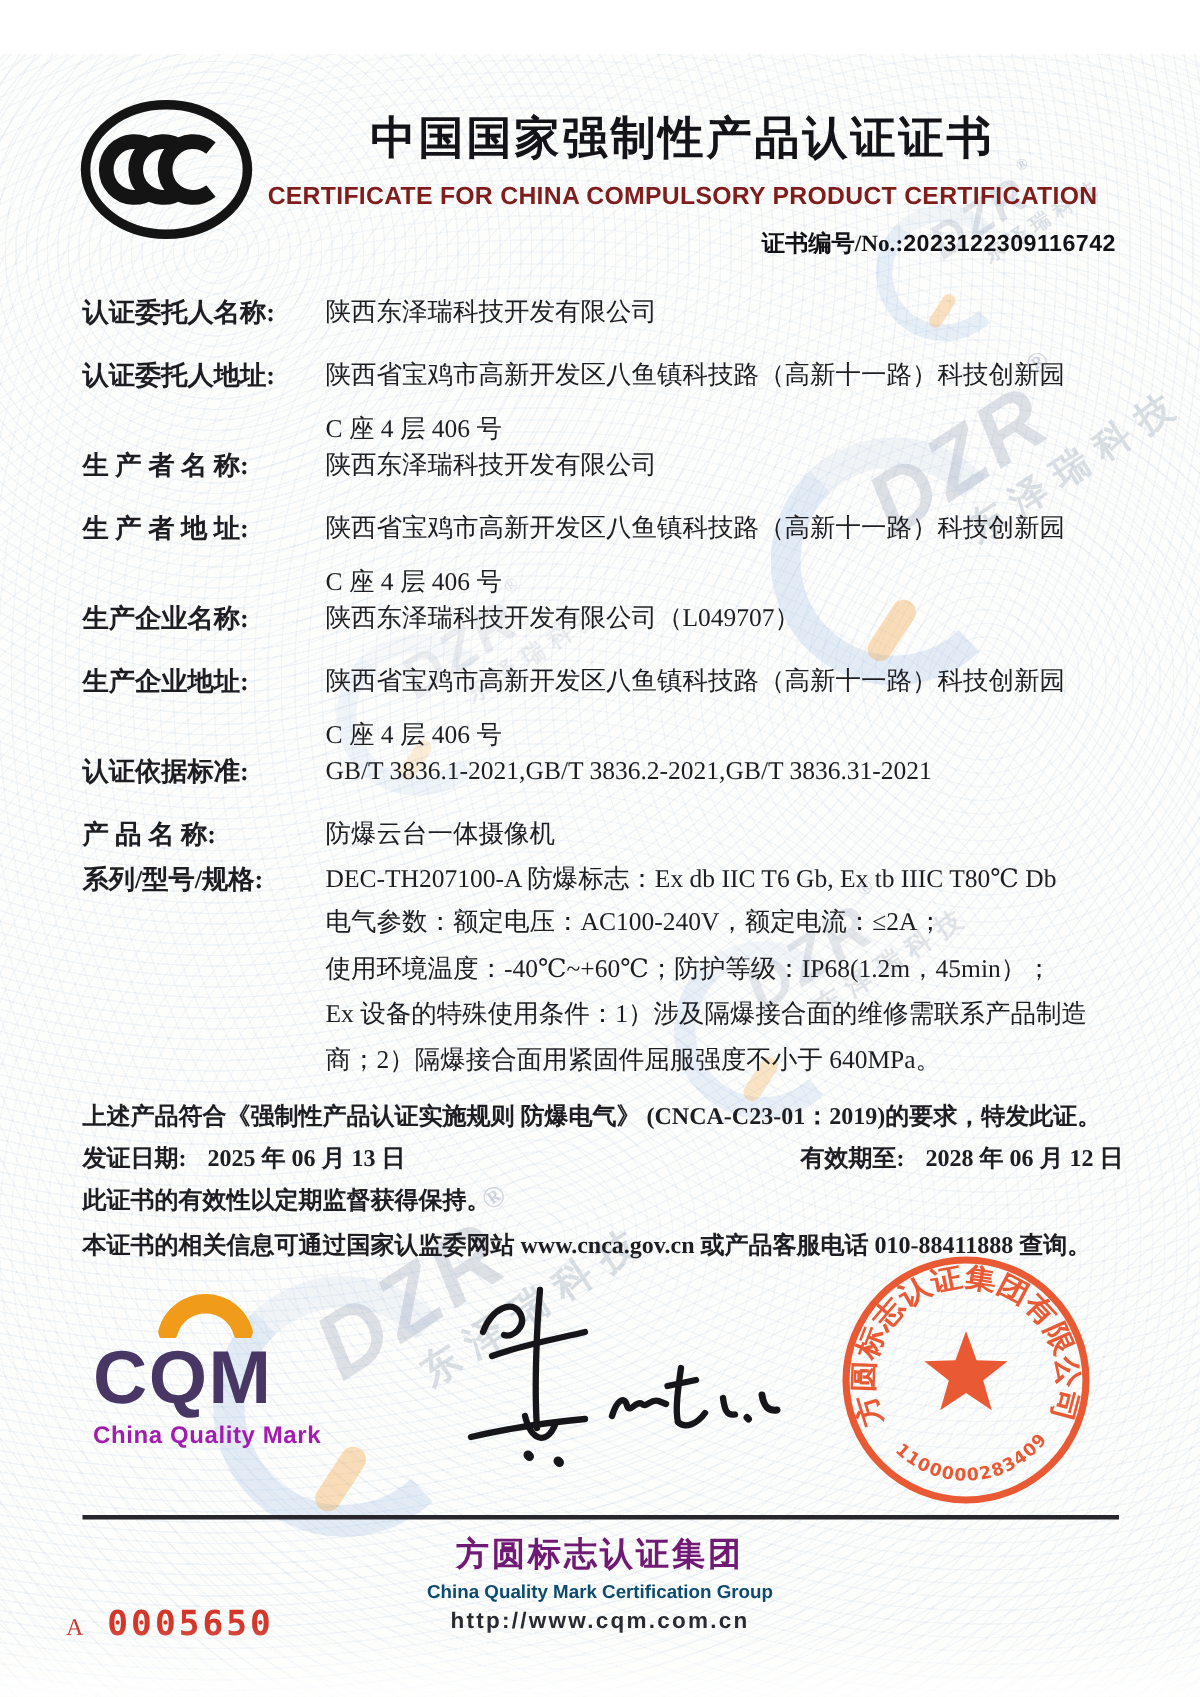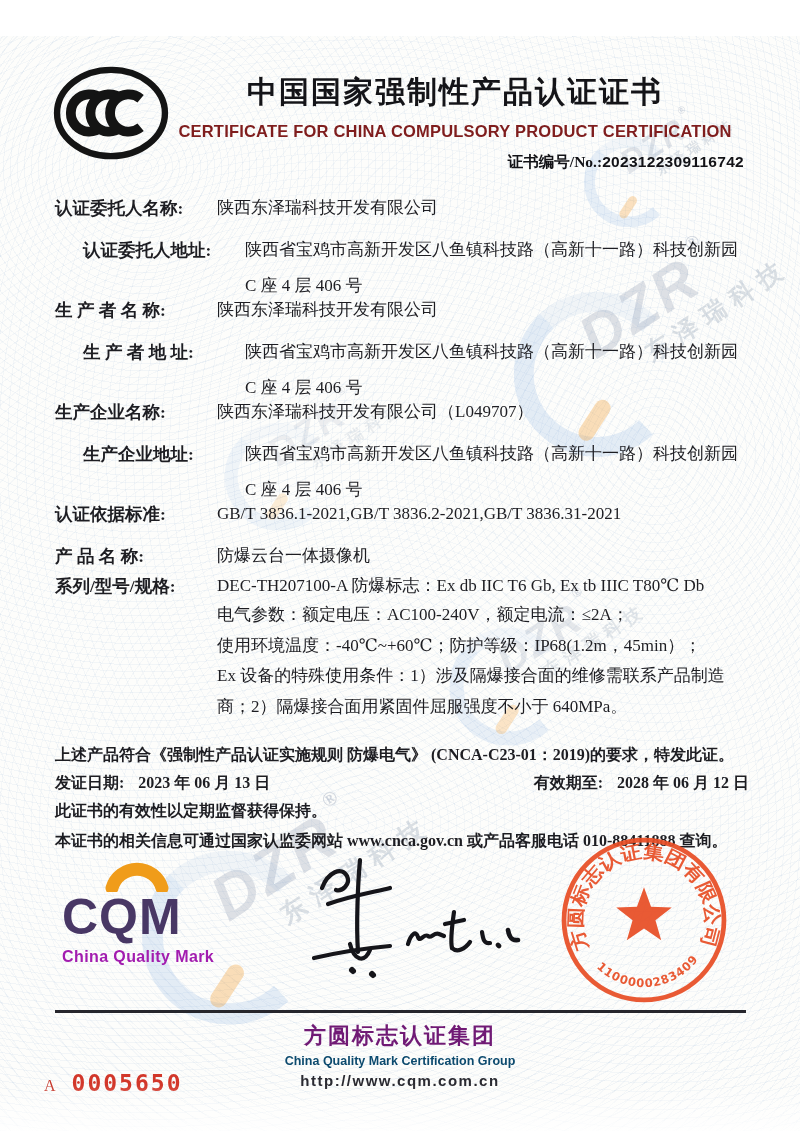--- a/index.html
+++ b/index.html
@@ -44,24 +44,24 @@
   .hdr-title{font-size:30px;font-weight:700;letter-spacing:2px;color:#141418;}
   .hdr-sub{margin-top:9px;font-size:16.5px;font-weight:600;letter-spacing:.2px;color:#7f1d1d;
     font-family:"Liberation Sans","DejaVu Sans",sans-serif;}
   .certno{position:absolute;right:56px;top:152px;font-size:15.5px;font-weight:700;color:#121216;}
   .certno .num{font-family:"Liberation Sans","DejaVu Sans",sans-serif;letter-spacing:.3px;}
   
   .content{position:absolute;left:55px;top:196px;width:694px;}
   .row{display:flex;margin-bottom:18px;line-height:24px;font-size:17px;}
   .row .lbl{flex:0 0 162px;font-weight:700;font-size:17.5px;white-space:nowrap;}
   .row .val{flex:1;font-weight:500;}
-  .row.two{margin-bottom:0;margin-left:28px;}
+  .row.two{margin-bottom:0;}
   .line2{margin-top:12px;}
   .row.prod{margin-bottom:6px;}
-  .row.model{margin-bottom:23px;}
+  .row.model{margin-bottom:13px;}
   .model-extra{line-height:27.5px;margin-top:3px;}
   .para{font-size:16px;font-weight:700;line-height:24px;margin:0 0 4px 0;}
   .dates{display:flex;justify-content:space-between;font-size:16px;font-weight:700;
     line-height:24px;margin-bottom:4px;}
   .dates .dval{margin-left:14px;}
   .note1{margin-bottom:6px;}
   
   .cqm{position:absolute;left:62px;top:858px;width:210px;}
   .cqm-arc{margin-left:40px;height:34px;}
   .cqm-word{font:800 50px "Liberation Sans","DejaVu Sans",sans-serif;color:#483765;
@@ -191,21 +191,21 @@
       <div class="model-extra">使用环境温度：-40℃~+60℃；防护等级：IP68(1.2m，45min）；</div>
       <div class="model-extra">Ex 设备的特殊使用条件：1）涉及隔爆接合面的维修需联系产品制造</div>
       <div class="model-extra">商；2）隔爆接合面用紧固件屈服强度不小于 640MPa。</div>
     </div>
   </div>
 
   <p class="para">上述产品符合《强制性产品认证实施规则 防爆电气》 (CNCA-C23-01：2019)的要求，特发此证。</p>
 
   <div class="dates">
     <div>
-      <span>发证日期:</span><span class="dval">2023 年 06 月 13 日</span>
+      <span>发证日期:</span><span class="dval">2025 年 06 月 13 日</span>
     </div>
     <div>
       <span>有效期至:</span><span class="dval">2028 年 06 月 12 日</span>
     </div>
   </div>
 
   <p class="para note1">此证书的有效性以定期监督获得保持。</p>
   <p class="para">本证书的相关信息可通过国家认监委网站 www.cnca.gov.cn 或产品客服电话 010-88411888 查询。</p>
 </div>
 

